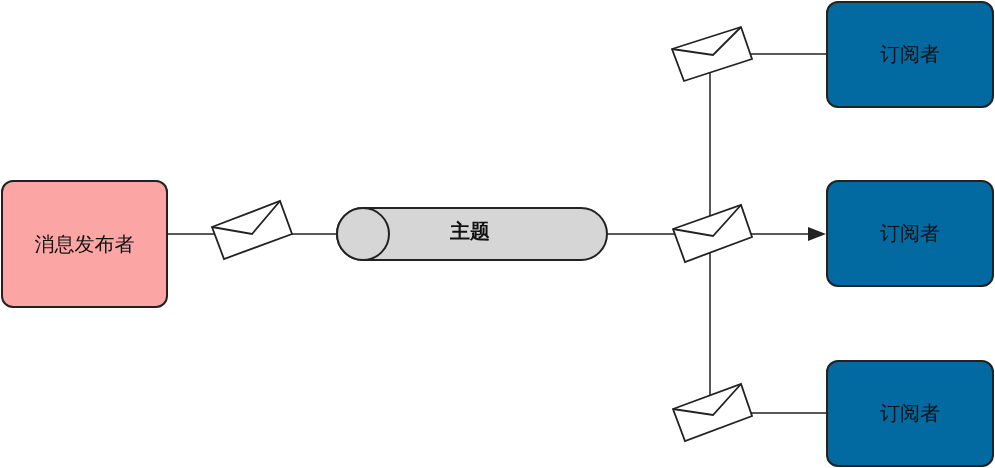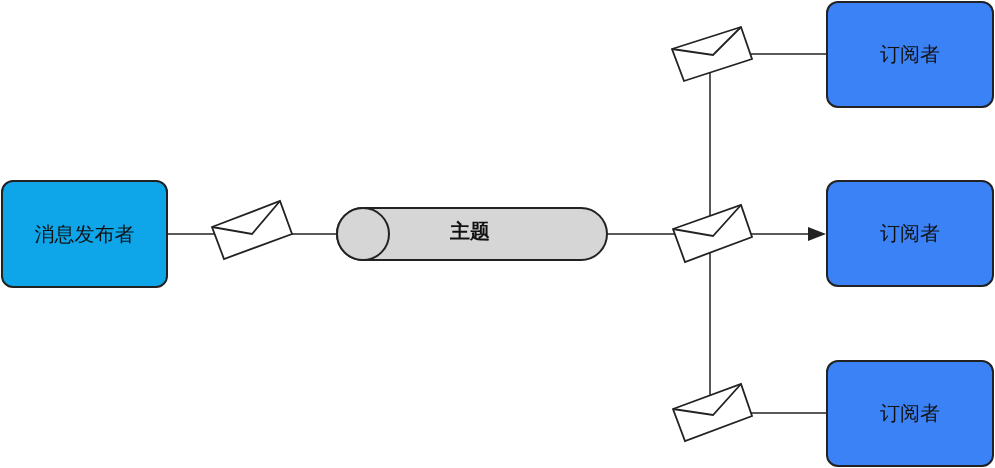--- a/index.html
+++ b/index.html
@@ -2,22 +2,22 @@
 <html><head>
 <meta charset="utf-8">
 <style>
   html, body { margin: 0; padding: 0; background: #ffffff; }
   body { width: 995px; height: 468px; position: relative; overflow: hidden;
          font-family: "DejaVu Serif", "Liberation Serif", serif; }
   svg.canvas { position: absolute; left: 0; top: 0; }
   .node { position: absolute; box-sizing: border-box; border: 2px solid #222;
           border-radius: 12px; display: flex; align-items: center; justify-content: center;
           font-size: 20px; color: #111; }
-  .publisher { left: 1px; top: 180px; width: 167px; height: 108px; background: #0ea5e9; }
-  .subscriber { width: 168px; background: #3b82f6; }
+  .publisher { left: 1px; top: 180px; width: 167px; height: 128px; background: #fca5a5; }
+  .subscriber { width: 168px; background: #0369a1; }
   .sub1 { left: 826px; top: 1px; height: 107px; }
   .sub2 { left: 826px; top: 180px; height: 107px; }
   .sub3 { left: 826px; top: 360px; height: 107px; }
   .topic-label { position: absolute; left: 420px; top: 218px; width: 100px; text-align: center;
                  font-size: 20px; color: #111; font-weight: bold; }
 </style>
 </head>
 <body>
 
 <svg class="canvas" width="995" height="468" viewBox="0 0 995 468">

